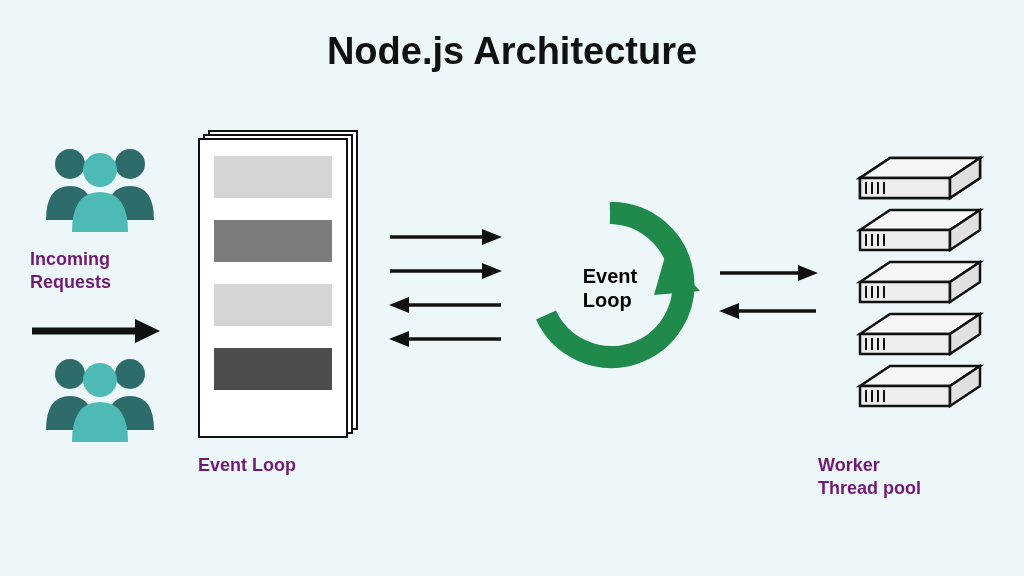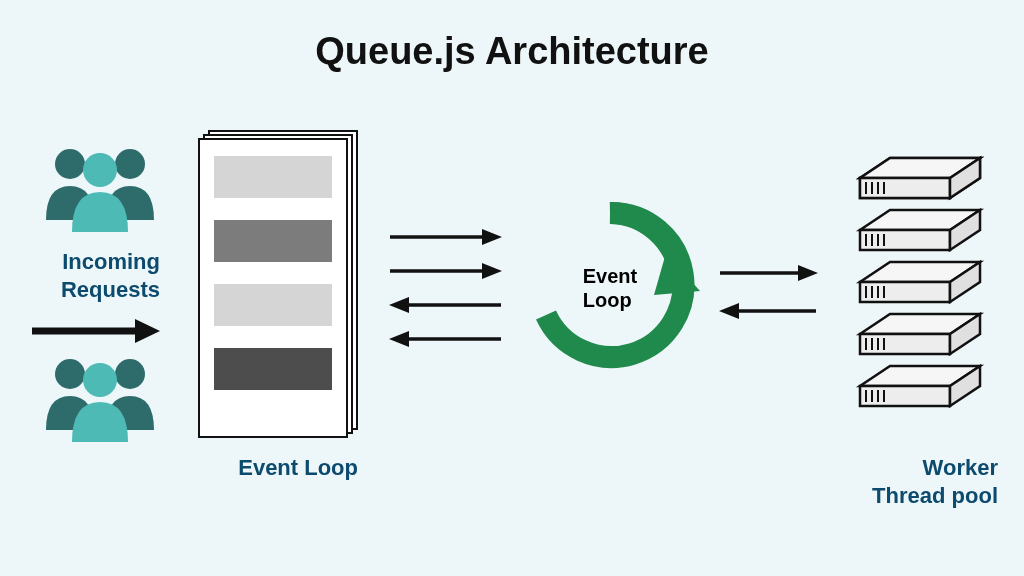--- a/index.html
+++ b/index.html
@@ -15,24 +15,24 @@
     position: absolute;
     top: 30px;
     left: 0; right: 0;
     text-align: center;
     font-size: 38px;
     font-weight: 900;
     color: #111;
   }
   .label {
     position: absolute;
-    font-size: 22px;
+    font-size: 18px;
     font-weight: 700;
-    color: #0c4a6e;
-    text-align: right;
+    color: #701a75;
+    text-align: left;
     line-height: 1.25;
   }
   
   .users1 { position: absolute; left: 40px; top: 140px; }
   .users2 { position: absolute; left: 40px; top: 350px; }
   
   .incoming-label { left: 30px; top: 248px; width: 130px; }
   
   .big-arrow {
     position: absolute; left: 30px; top: 316px;
@@ -60,21 +60,21 @@
   .loop-label { position: absolute; left: 0; top: 3px; width: 180px; height: 180px; display:flex; align-items:center; justify-content:center; font-size:20px; font-weight:700; text-align:left; line-height:1.2;}
   
   .loop-pool-arrows { position: absolute; left: 718px; top: 258px; width: 100px; }
   
   .pool-wrap { position: absolute; left: 830px; top: 140px; width: 155px; }
   .pool-label { left: 818px; top: 454px; width: 180px; }
 </style>
 </head>
 <body>
 
-<div class="title">Queue.js Architecture</div>
+<div class="title">Node.js Architecture</div>
 
 <div class="users1">
   <svg width="120" height="92" viewBox="0 0 120 92">
     <g fill="#2e6b6b">
       <circle cx="30" cy="24" r="15"></circle>
         <path d="M6 80 Q6 46 30 46 Q54 46 54 80 Z"></path>
       <circle cx="90" cy="24" r="15"></circle>
         <path d="M66 80 Q66 46 90 46 Q114 46 114 80 Z"></path>
     </g>
     <g fill="#4dbab6">

